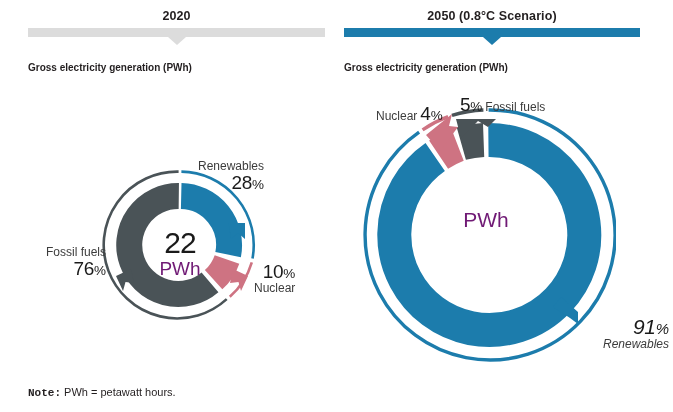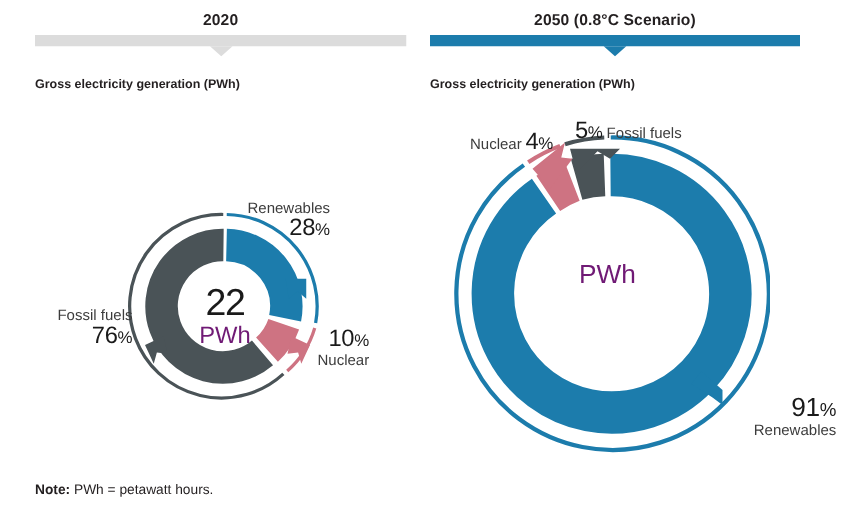--- a/index.html
+++ b/index.html
@@ -101,21 +101,21 @@
 
   
   .note {
     position: absolute;
     left: 28px;
     top: 386px;
     font-size: 11px;
     color: #231f20;
     white-space: nowrap;
   }
-  .note b { font-weight: bold; }
+  .note b { font-weight: bold; font-family: Liberation Mono, monospace; }
 
   
   .donut-center {
     position: absolute;
     text-align: center;
     line-height: 1;
     pointer-events: none;
   }
   .donut-value {
     display: block;
@@ -233,21 +233,21 @@
   <div class="callout inline-row" style="left:376px; top:104px;">
     <span class="cat-name">Nuclear</span>
     <span class="pct"><span>4</span><span class="sym">%</span></span>
   </div>
 
   <div class="callout inline-row" style="left:460px; top:95px;">
     <span class="pct"><span>5</span><span class="sym">%</span></span>
     <span class="cat-name">Fossil fuels</span>
   </div>
 
-  <div class="callout align-left" style="left:603px; top:316px;">
+  <div class="callout align-left" style="left:603px; top:316px;font-style:italic;">
     <span class="pct pct-big"><span>91</span><span class="sym">%</span></span>
     <span class="cat-name">Renewables</span>
   </div>
 
   <div class="note">
     <b>Note:</b><span> PWh = petawatt hours.</span>
   </div>
 
 </div>
 

